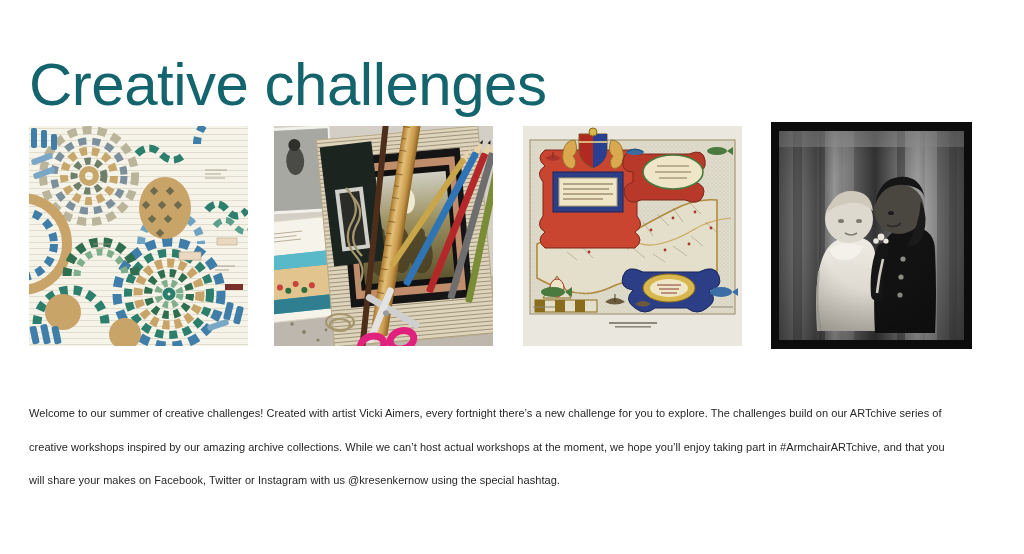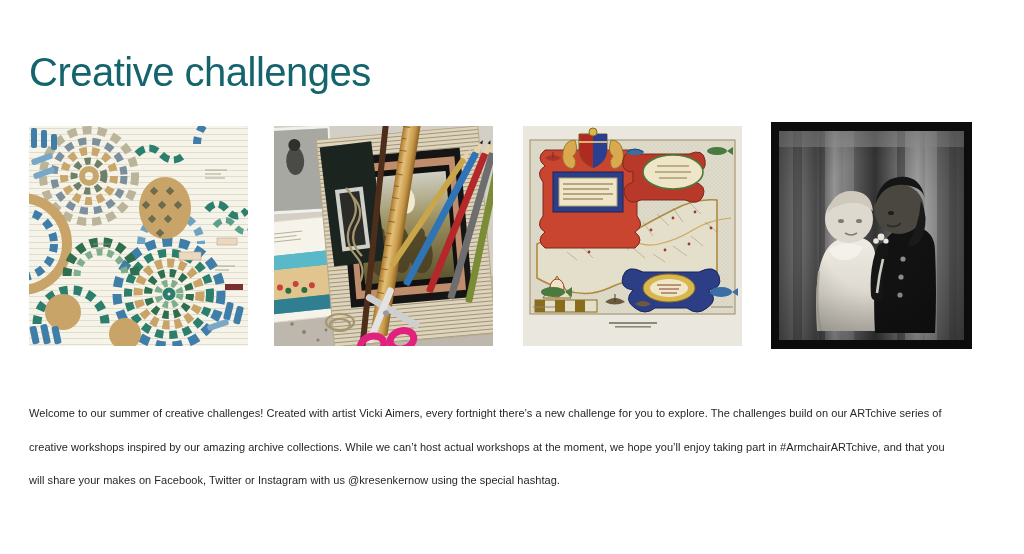--- a/index.html
+++ b/index.html
@@ -20,21 +20,21 @@
     width: 1024px;
     height: 554px;
     background: #ffffff;
   }
 
   
   .page-title {
     position: absolute;
     left: 29px;
     top: 14px;
-    font-size: 40px;
+    font-size: 60px;
     line-height: 62px;
     font-weight: 400;
     letter-spacing: -0.5px;
     color: #14646d;
     white-space: nowrap;
   }
 
   
   .gallery {
     position: absolute;

